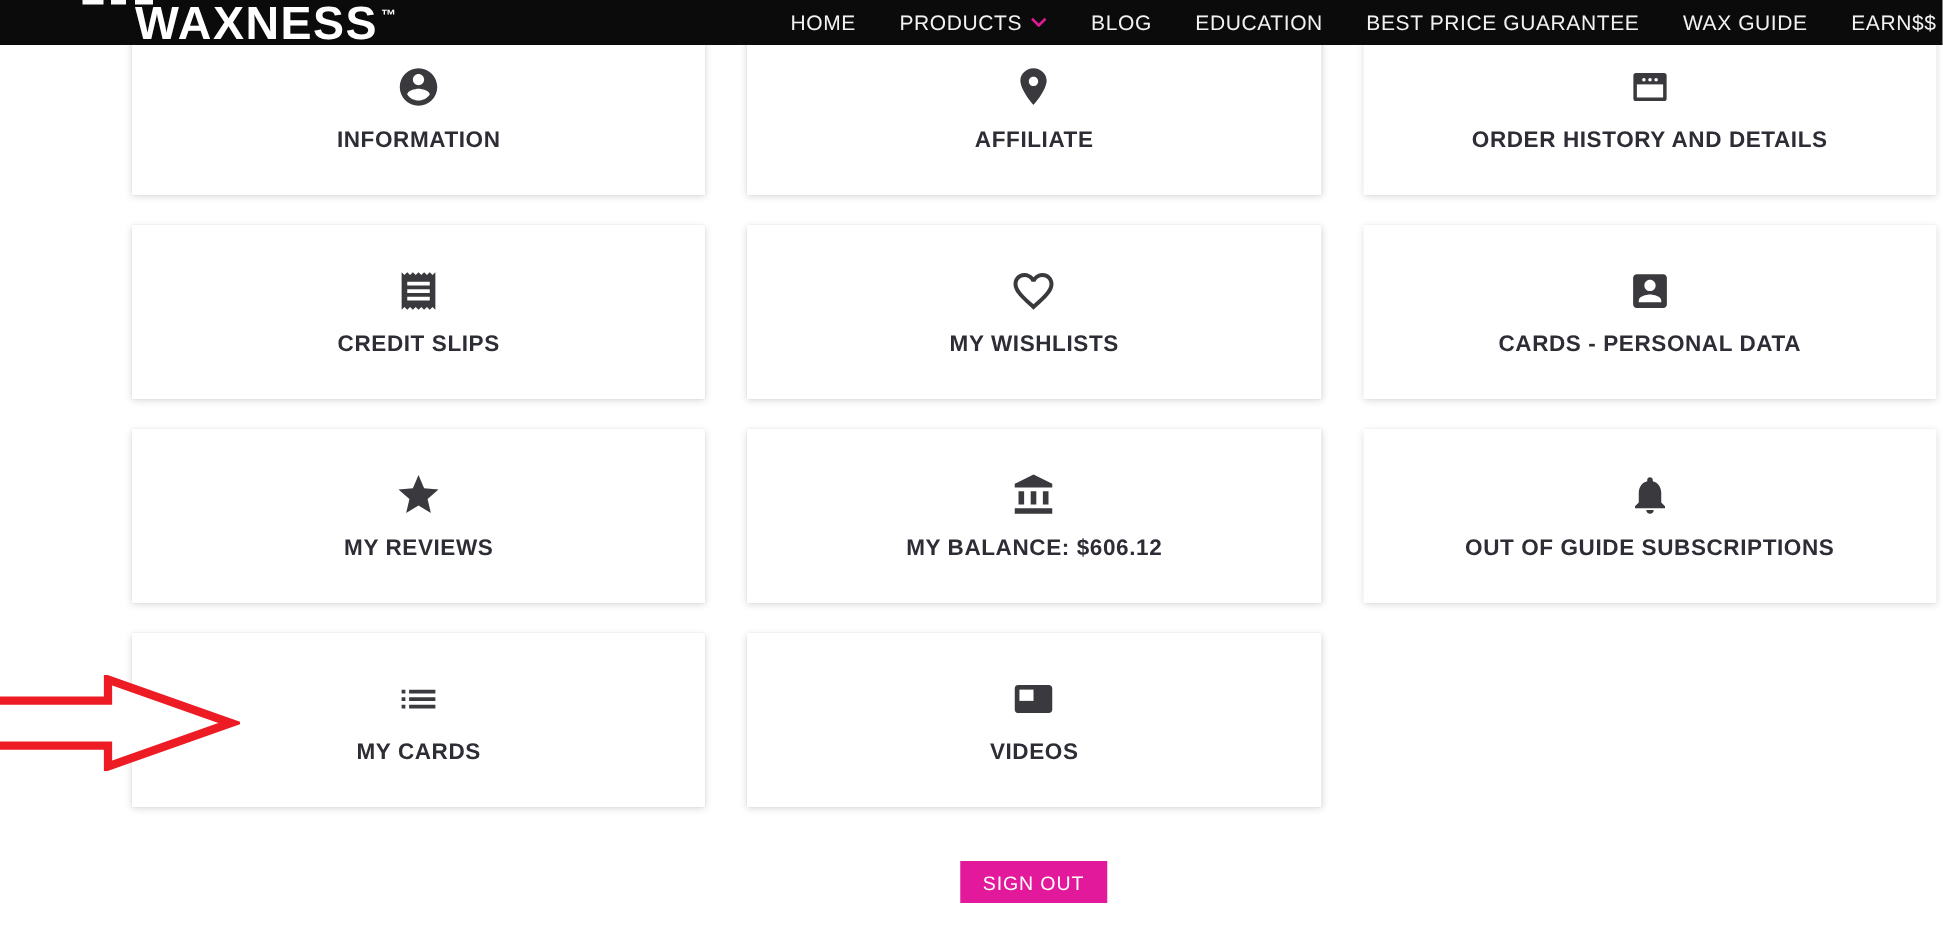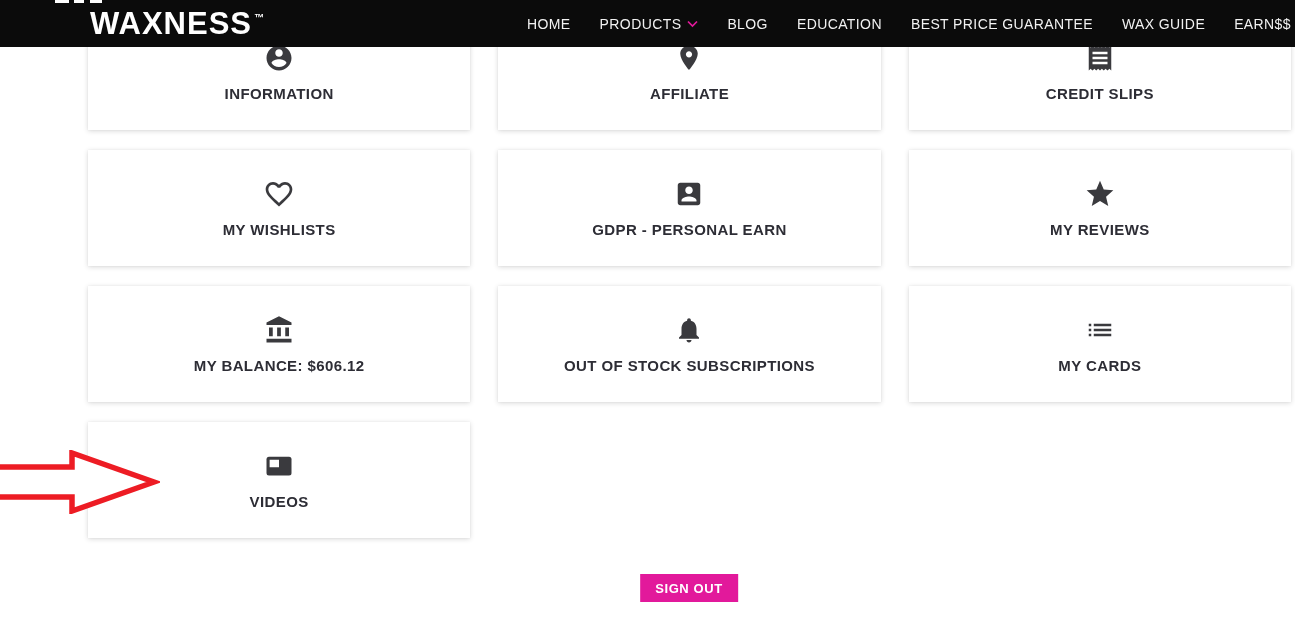--- a/index.html
+++ b/index.html
@@ -2,21 +2,21 @@
 <html><head>
 <meta charset="utf-8">
 <style>
   html,body{margin:0;padding:0;}
   body{
     width:1295px;height:628px;position:relative;overflow:hidden;
     background:#ffffff;font-family:"Liberation Sans",sans-serif;
   }
   
   .navbar{
-    position:absolute;top:0;left:0;width:1295px;height:47px;
+    position:absolute;top:0;left:0;width:1295px;height:30px;
     background:#0b0b0b;display:flex;align-items:center;z-index:10;
   }
   .logo{
     color:#ffffff;font-weight:800;font-size:31px;letter-spacing:1px;
     margin-left:90px;line-height:1;white-space:nowrap;cursor:pointer;
   }
   .logo .tm{font-size:10px;font-weight:700;position:relative;top:-13px;left:2px;letter-spacing:0;}
   .navmenu{margin-left:auto;display:flex;align-items:flex-start;gap:29px;padding-right:4px;}
   .navmenu a{
     color:#f2f2f2;font-size:14px;letter-spacing:.4px;text-decoration:none;
@@ -40,21 +40,21 @@
   .tlabel{
     margin-top:12px;font-size:15px;font-weight:bold;letter-spacing:.4px;
     color:#2d2d35;text-align:center;white-space:nowrap;
   }
   
   .arrow{position:absolute;left:0;top:450px;z-index:6;}
   
   .signout{
     position:absolute;left:689px;top:574px;transform:translateX(-50%);
     height:28px;background:#e2199b;color:#ffffff;border:none;
-    font-family:"Liberation Sans",sans-serif;font-weight:bold;font-size:13px;
+    font-family:"Liberation Sans",sans-serif;font-weight:normal;font-size:13px;
     letter-spacing:.6px;padding:0 15px;display:flex;align-items:center;
     z-index:2;cursor:pointer;
   }
 </style>
 </head>
 <body>
 
 <div class="navbar">
   <div class="logo"><span>WAXNESS</span><span class="tm">™</span></div>
   <div class="navmenu">
@@ -91,20 +91,32 @@
 
   <div class="tile">
     <span class="ticon">
       <svg viewBox="0 0 24 24" width="30" height="30">
           <path fill="currentColor" d="M12 2C8.13 2 5 5.13 5 8.5c0 5.25 7 13 7 13s7-7.75 7-13C19 5.13 15.87 2 12 2zm0 9.5c-1.38 0-2.5-1.12-2.5-2.5s1.12-2.5 2.5-2.5 2.5 1.12 2.5 2.5-1.12 2.5-2.5 2.5z"></path>
         </svg>
     </span>
     <span class="tlabel">AFFILIATE</span>
   </div>
 
+  <div class="tile">
+    <span class="ticon">
+      <svg viewBox="0 0 24 24" width="28" height="28">
+        <rect x="3.5" y="5" width="17" height="14" rx="0.5" fill="none" stroke="currentColor" stroke-width="2"></rect>
+        <rect x="3.5" y="5" width="17" height="5.5" fill="currentColor"></rect>
+        <circle cx="8.5" cy="7.8" r="1" fill="#ffffff"></circle>
+          <circle cx="12" cy="7.8" r="1" fill="#ffffff"></circle>
+          <circle cx="15.5" cy="7.8" r="1" fill="#ffffff"></circle>
+      </svg>
+    </span>
+    <span class="tlabel">ORDER HISTORY AND DETAILS</span>
+  </div>
 
   <div class="tile">
     <span class="ticon">
       <svg viewBox="0 0 24 24" width="30" height="30">
           <path fill="currentColor" d="M18 17H6v-2h12v2zm0-4H6v-2h12v2zm0-4H6V7h12v2zM3 22l1.5-1.5L6 22l1.5-1.5L9 22l1.5-1.5L12 22l1.5-1.5L15 22l1.5-1.5L18 22l1.5-1.5L21 22V2l-1.5 1.5L18 2l-1.5 1.5L15 2l-1.5 1.5L12 2l-1.5 1.5L9 2 7.5 3.5 6 2 4.5 3.5 3 2v20z"></path>
         </svg>
     </span>
     <span class="tlabel">CREDIT SLIPS</span>
   </div>
 
@@ -116,21 +128,21 @@
     </span>
     <span class="tlabel">MY WISHLISTS</span>
   </div>
 
   <div class="tile">
     <span class="ticon">
       <svg viewBox="0 0 24 24" width="30" height="30">
           <path fill="currentColor" d="M3 5v14c0 1.1.89 2 2 2h14c1.1 0 2-.9 2-2V5c0-1.1-.9-2-2-2H5c-1.11 0-2 .9-2 2zm12 4c0 1.66-1.34 3-3 3s-3-1.34-3-3 1.34-3 3-3 3 1.34 3 3zm-9 8c0-2 4-3.1 6-3.1s6 1.1 6 3.1v1H6v-1z"></path>
         </svg>
     </span>
-    <span class="tlabel">GDPR - PERSONAL EARN</span>
+    <span class="tlabel">CARDS - PERSONAL DATA</span>
   </div>
 
   <div class="tile">
     <span class="ticon">
       <svg viewBox="0 0 24 24" width="32" height="32">
           <path fill="currentColor" d="M12 17.27L18.18 21l-1.64-7.03L22 9.24l-7.19-.61L12 2 9.19 8.63 2 9.24l5.46 4.73L5.82 21z"></path>
         </svg>
     </span>
     <span class="tlabel">MY REVIEWS</span>
   </div>
@@ -143,21 +155,21 @@
     </span>
     <span class="tlabel">MY BALANCE: $606.12</span>
   </div>
 
   <div class="tile">
     <span class="ticon">
       <svg viewBox="0 0 24 24" width="30" height="30">
           <path fill="currentColor" d="M12 22c1.1 0 2-.9 2-2h-4c0 1.1.89 2 2 2zm6-6v-5c0-3.07-1.64-5.64-4.5-6.32V4c0-.83-.67-1.5-1.5-1.5s-1.5.67-1.5 1.5v.68C7.63 5.36 6 7.92 6 11v5l-2 2v1h16v-1l-2-2z"></path>
         </svg>
     </span>
-    <span class="tlabel">OUT OF STOCK SUBSCRIPTIONS</span>
+    <span class="tlabel">OUT OF GUIDE SUBSCRIPTIONS</span>
   </div>
 
 
   <div class="tile">
     <span class="ticon">
       <svg viewBox="0 0 24 24" width="30" height="30">
           <path fill="currentColor" d="M3 13h2v-2H3v2zm0 4h2v-2H3v2zm0-8h2V7H3v2zm4 4h14v-2H7v2zm0 4h14v-2H7v2zM7 7v2h14V7H7z"></path>
         </svg>
     </span>
     <span class="tlabel">MY CARDS</span>

